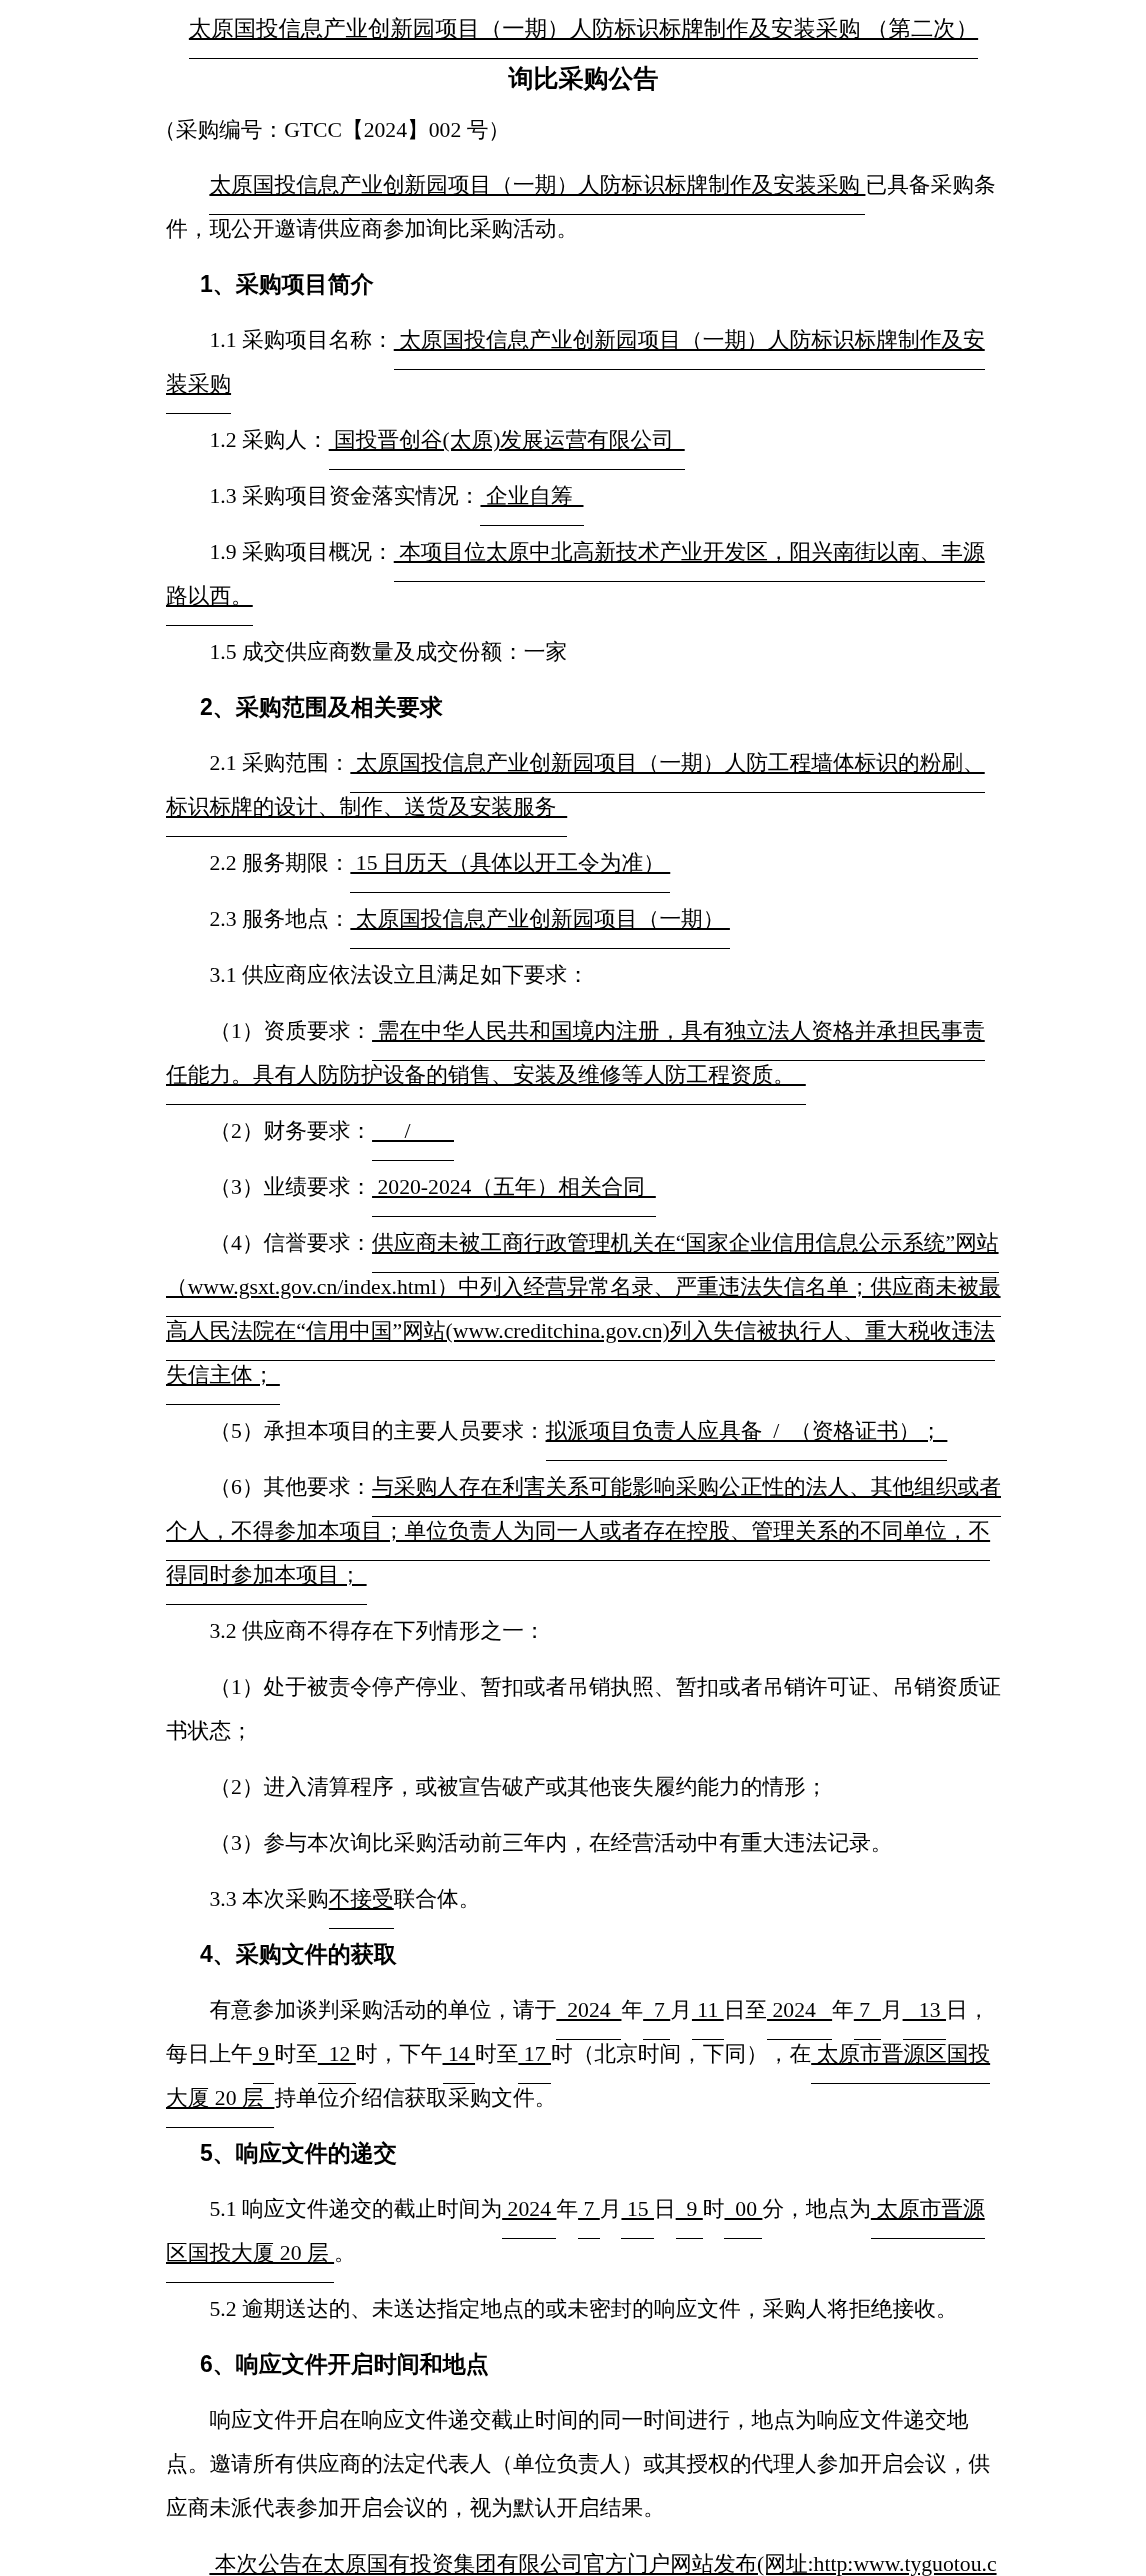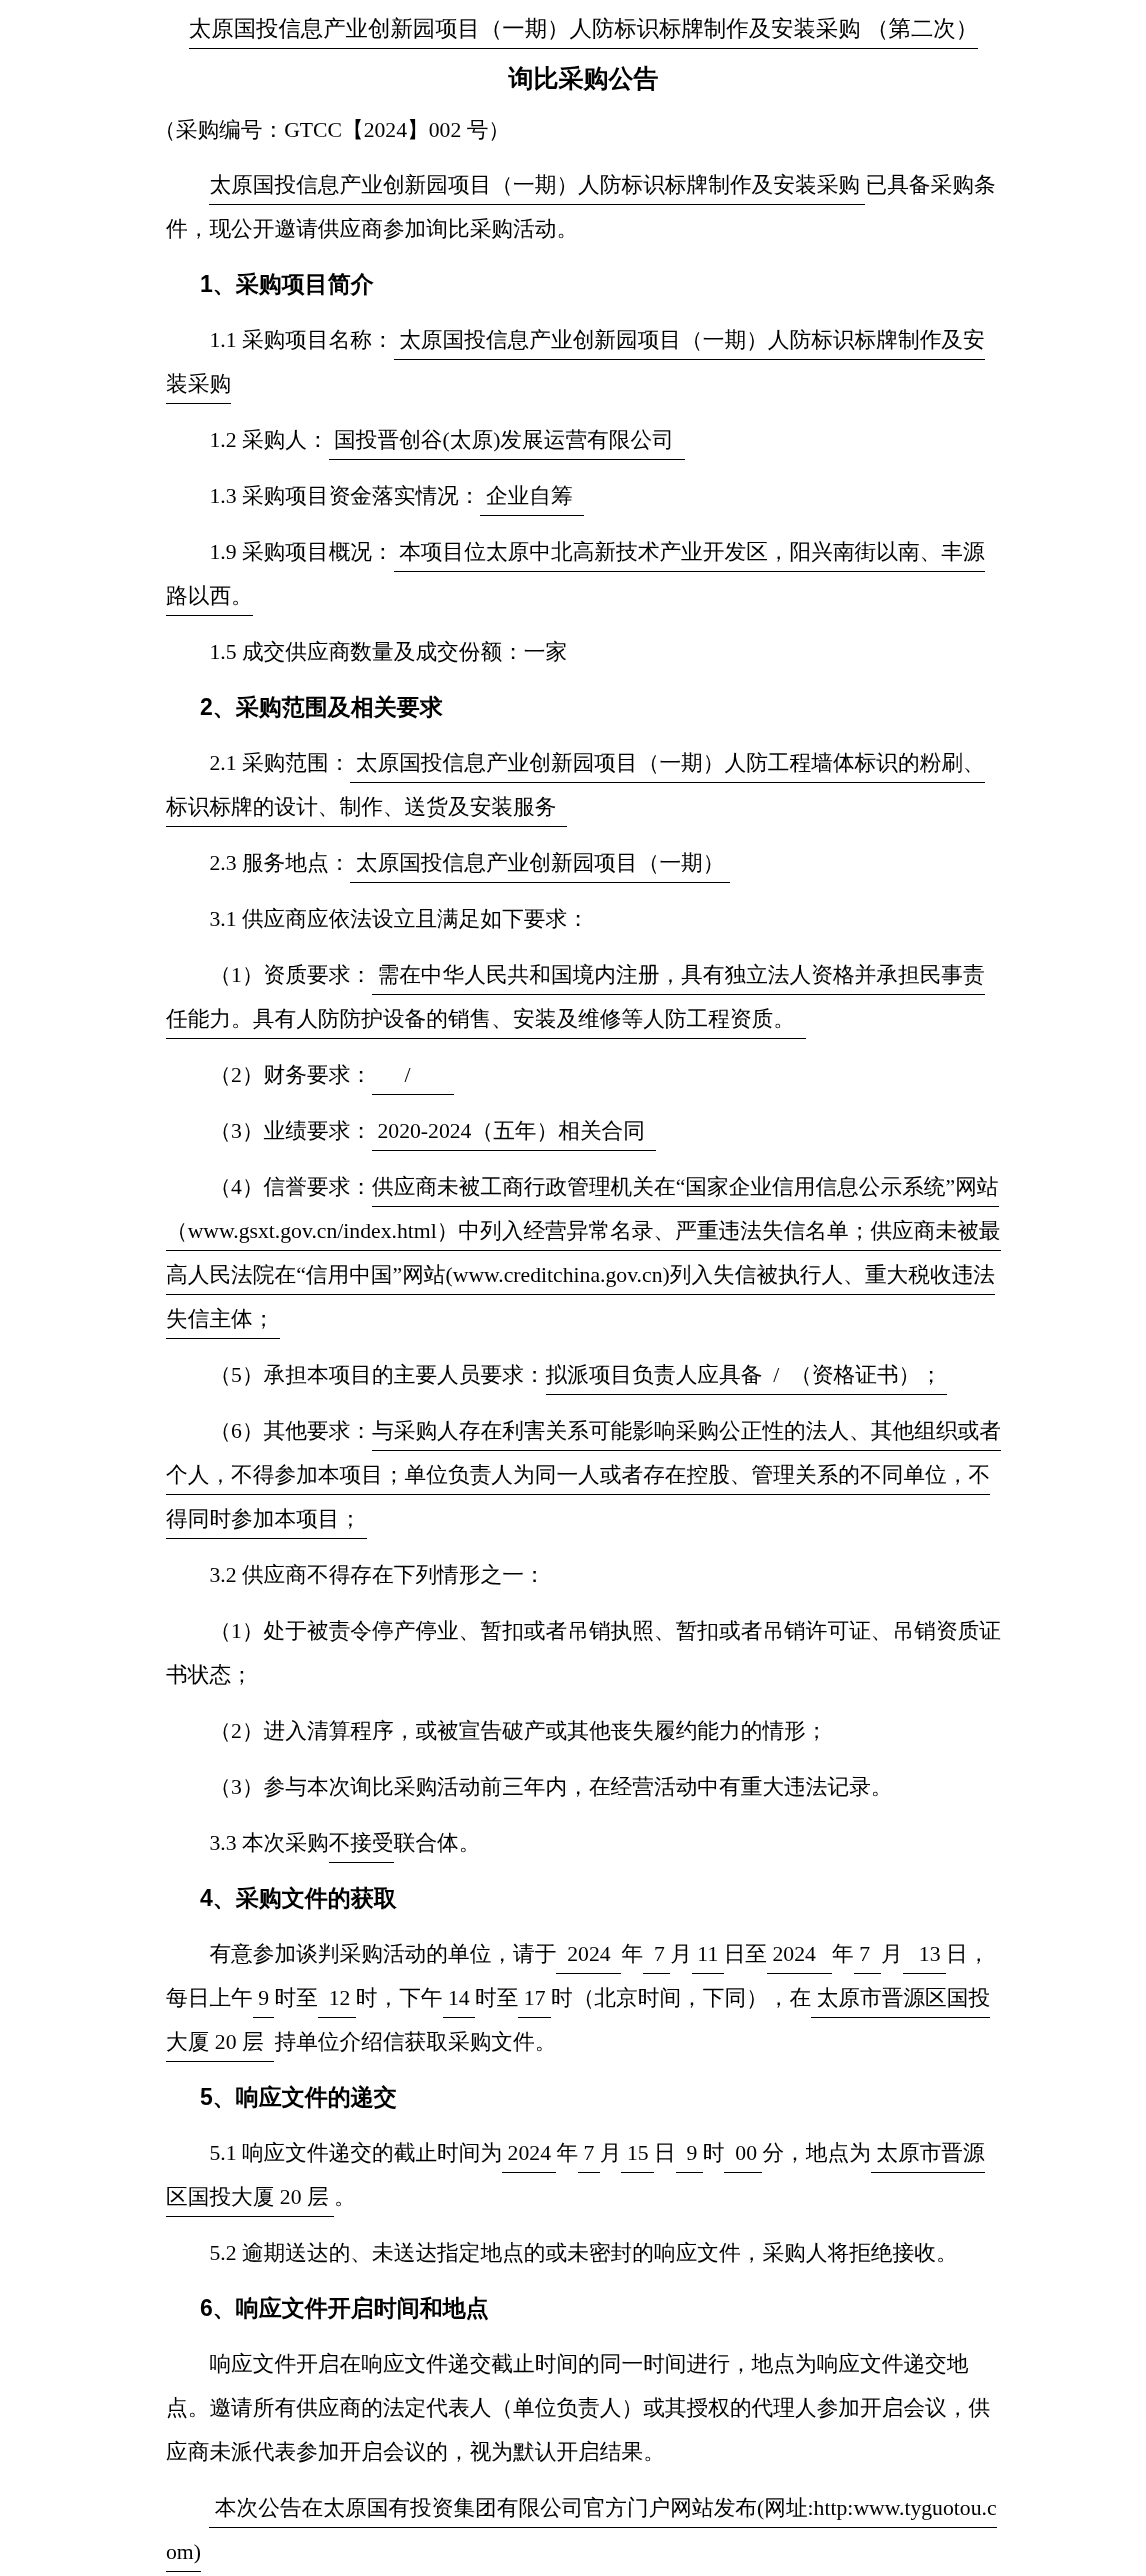--- a/index.html
+++ b/index.html
@@ -48,40 +48,42 @@
   .heading {
     margin: 7.2px 0 2.9px 0;
     text-indent: 2em;
     font-family: "Liberation Sans", "DejaVu Sans", sans-serif;
     font-size: 23px;
     font-weight: 700;
     line-height: 43px;
   }
   .u {
     border-bottom: 1.4px solid #000;
-    padding-bottom: 7px;
+    padding-bottom: 17px;
+    text-decoration: underline;
   }
 </style>
 </head>
 <body>
 
 <div class="page">
   <h1 class="title-main"><span class="u">太原国投信息产业创新园项目（一期）人防标识标牌制作及安装采购 （第二次）</span></h1>
   <h2 class="notice-title">询比采购公告</h2>
   <p class="ref-no">（采购编号：GTCC【2024】002 号）</p>
   <div id="doc-body">
       <p class="para"><span class="u">太原国投信息产业创新园项目（一期）人防标识标牌制作及安装采购&nbsp;</span><span>已具备采购条件，现公开邀请供应商参加询比采购活动。</span></p>
       <h3 class="heading"><span>1、采购项目简介</span></h3>
       <p class="para"><span>1.1 采购项目名称：</span><span class="u">&nbsp;太原国投信息产业创新园项目（一期）人防标识标牌制作及安装采购</span></p>
       <p class="para"><span>1.2 采购人：</span><span class="u">&nbsp;国投晋创谷(太原)发展运营有限公司&nbsp;&nbsp;</span></p>
       <p class="para"><span>1.3 采购项目资金落实情况：</span><span class="u">&nbsp;企业自筹&nbsp;&nbsp;</span></p>
       <p class="para"><span>1.9 采购项目概况：</span><span class="u">&nbsp;本项目位太原中北高新技术产业开发区，阳兴南街以南、丰源路以西。</span></p>
       <p class="para"><span>1.5 成交供应商数量及成交份额：一家</span></p>
       <h3 class="heading"><span>2、采购范围及相关要求</span></h3>
       <p class="para"><span>2.1 采购范围：</span><span class="u">&nbsp;太原国投信息产业创新园项目（一期）人防工程墙体标识的粉刷、标识标牌的设计、制作、送货及安装服务&nbsp;&nbsp;</span></p>
+      <p class="para"><span>2.2 服务期限：</span><span class="u">&nbsp;15 日历天（具体以开工令为准）&nbsp;</span></p>
       <p class="para"><span>2.3 服务地点：</span><span class="u">&nbsp;太原国投信息产业创新园项目（一期）&nbsp;</span></p>
       <p class="para"><span>3.1 供应商应依法设立且满足如下要求：</span></p>
       <p class="para"><span>（1）资质要求：</span><span class="u">&nbsp;需在中华人民共和国境内注册，具有独立法人资格并承担民事责任能力。具有人防防护设备的销售、安装及维修等人防工程资质。&nbsp;&nbsp;</span></p>
       <p class="para"><span>（2）财务要求：</span><span class="u">&nbsp;&nbsp;&nbsp;&nbsp;&nbsp;&nbsp;/&nbsp;&nbsp;&nbsp;&nbsp;&nbsp;&nbsp;&nbsp;&nbsp;</span></p>
       <p class="para"><span>（3）业绩要求：</span><span class="u">&nbsp;2020-2024（五年）相关合同&nbsp;&nbsp;</span></p>
       <p class="para"><span>（4）信誉要求：</span><span class="u">供应商未被工商行政管理机关在“国家企业信用信息公示系统”网站（www.gsxt.gov.cn/index.html）中列入经营异常名录、严重违法失信名单；供应商未被最高人民法院在“信用中国”网站(www.creditchina.gov.cn)列入失信被执行人、重大税收违法失信主体；&nbsp;</span></p>
       <p class="para"><span>（5）承担本项目的主要人员要求：</span><span class="u">拟派项目负责人应具备&nbsp;&nbsp;/&nbsp;&nbsp;（资格证书）；&nbsp;</span></p>
       <p class="para"><span>（6）其他要求：</span><span class="u">与采购人存在利害关系可能影响采购公正性的法人、其他组织或者个人，不得参加本项目；单位负责人为同一人或者存在控股、管理关系的不同单位，不得同时参加本项目；&nbsp;</span></p>
       <p class="para"><span>3.2 供应商不得存在下列情形之一：</span></p>
       <p class="para"><span>（1）处于被责令停产停业、暂扣或者吊销执照、暂扣或者吊销许可证、吊销资质证书状态；</span></p>

